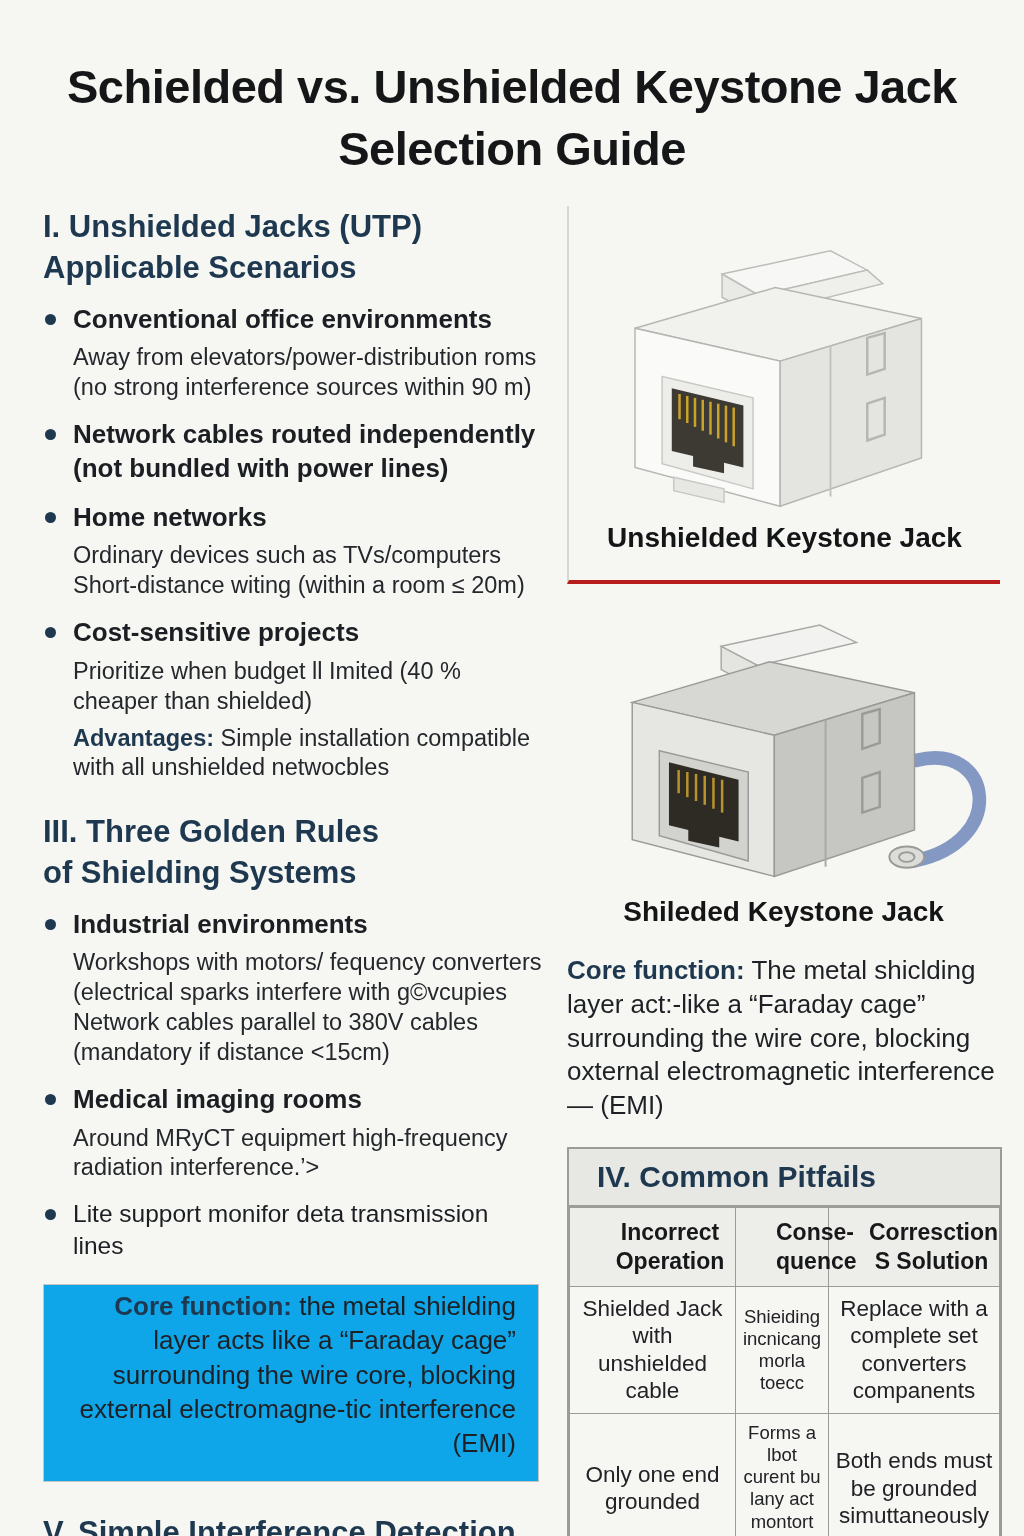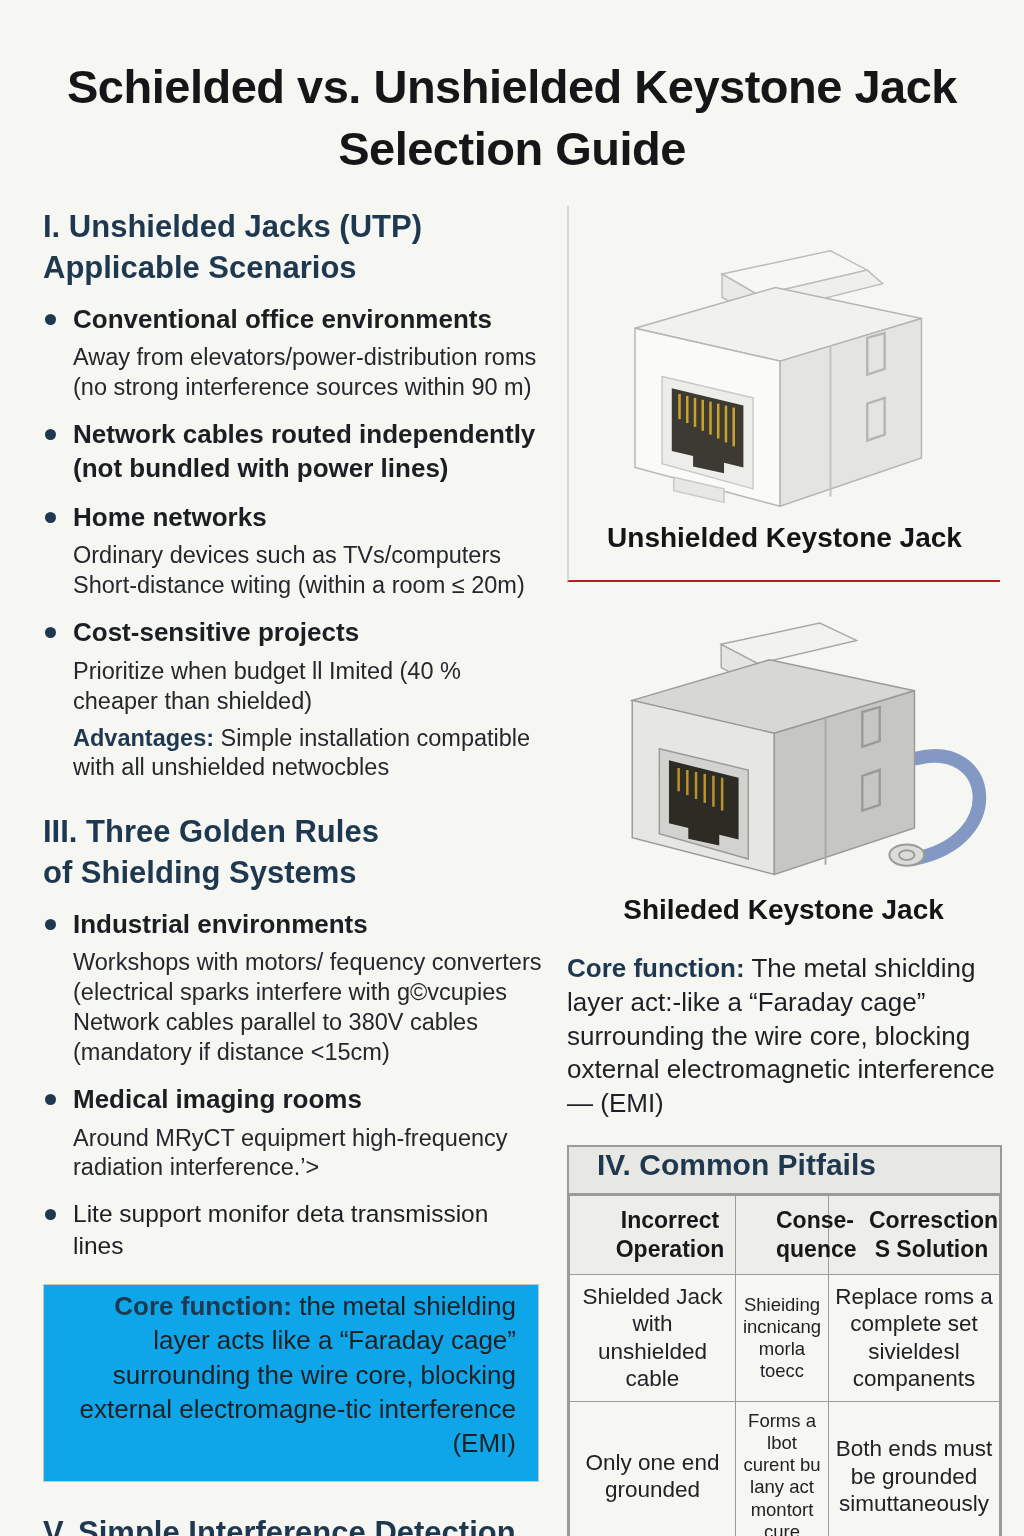--- a/index.html
+++ b/index.html
@@ -46,34 +46,34 @@
     border: 1px solid #c6c6c3;
     padding: 4px 22px 20px 24px;
     font-size: 26px; line-height: 1.32; color: #1d2024;
     width: 448px;
     text-align: right;
   }
 
   
   .photo-block-top {
     border-left: 2px solid #d7d7d4;
-    border-bottom: 2px solid #b91c1c;
+    border-bottom: 4px solid #b91c1c;
     padding: 8px 0 26px 0;
   }
   .photo-block { padding: 14px 0 0 0; }
   .jack-svg { display: block; margin: 0 auto; }
   .caption { text-align: center; font-size: 28px; font-weight: 700; color: #141516; margin-top: 8px; }
 
   .core-right { margin-top: 26px; font-size: 26px; line-height: 1.3; color: #1d2024; padding-right: 2px; }
 
   .pitfalls { margin-top: 24px; border: 2px solid #9b9b98; width: 431px; }
   .pit-title {
     background: #e7e7e4;
     border-bottom: 2px solid #9b9b98;
-    padding: 1px 0 11px 28px;
+    padding: 11px 0 11px 28px;
     font-size: 30px; font-weight: 700; color: #1e3850;
   }
   table.pit { border-collapse: collapse; width: 100%; table-layout: fixed; }
   table.pit th, table.pit td { border: 1px solid #9b9b98; text-align: center; vertical-align: middle; padding: 8px 5px; }
   table.pit col.c1 { width: 166px; }
   table.pit col.c2 { width: 93px; }
   table.pit thead th { background: #ededea; font-size: 23px; font-weight: 700; line-height: 1.25; color: #17181a; height: 62px; padding-left: 40px; }
   table.pit tbody td { font-size: 22.5px; line-height: 1.22; color: #202225; }
   table.pit tbody td.mid { font-size: 18.5px; line-height: 1.2; }
   table.pit tbody tr.r1 td { height: 92px; }
@@ -236,21 +236,21 @@
             <tr>
               <th>Incorrect Operation</th>
               <th>Conse-quence</th>
               <th>Corresction S Solution</th>
             </tr>
           </thead>
           <tbody>
             <tr class="r1">
               <td>Shielded Jack with unshielded cable</td>
               <td class="mid">Shieiding incnicang morla toecc</td>
-              <td>Replace roms a complete set sivieldesl companents</td>
+              <td>Replace with a complete set converters companents</td>
             </tr>
             <tr class="r2">
               <td>Only one end grounded</td>
               <td class="mid">Forms a lbot curent bu lany act montort cure</td>
               <td>Both ends must be grounded simuttaneously</td>
             </tr>
 
           </tbody>
         </table>
       </div>

